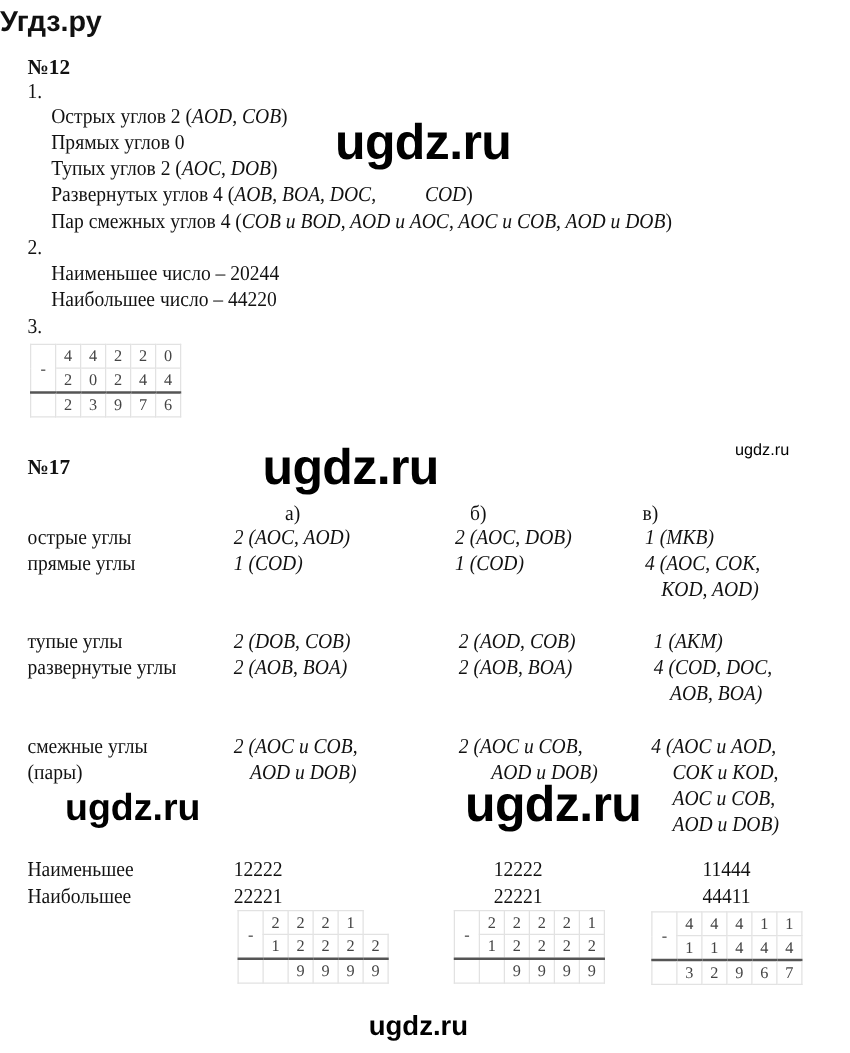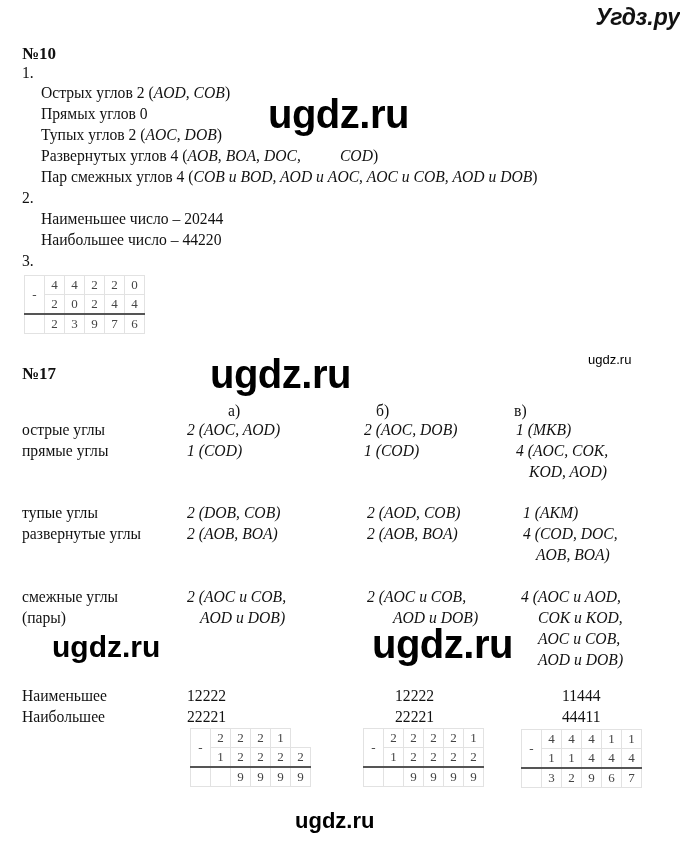--- a/index.html
+++ b/index.html
@@ -1,36 +1,36 @@
 <!DOCTYPE html>
 <html><head>
 <meta charset="utf-8">
 <style>
   html, body { margin: 0; padding: 0; background: #ffffff; }
   body { width: 680px; height: 842px; position: relative; overflow: hidden; color: #111; font-family: "Liberation Serif", serif; }
   .abs { position: absolute; white-space: nowrap; }
-  .site-title { left: 0; width: 680px; top: 4px; text-align: right; font-family: "Liberation Sans", sans-serif; font-weight: bold; font-size: 23px; color: #111; font-style: italic; }
+  .site-title { left: 0; width: 680px; top: 4px; text-align: left; font-family: "Liberation Sans", sans-serif; font-weight: bold; font-size: 23px; color: #111; }
   .serif { font-family: "Liberation Serif", serif; font-size: 17px; line-height: 21px; transform: scaleX(0.92); transform-origin: left top; }
   .num-head { font-family: "Liberation Serif", serif; font-weight: bold; font-size: 17px; }
   i { font-style: italic; }
   .wm { font-family: "Liberation Sans", sans-serif; font-weight: bold; color: #000; }
   .wm-big { font-size: 40px; letter-spacing: -0.5px; }
   .wm-mid { font-size: 30px; }
   .wm-small { font-size: 13px; font-weight: normal; }
   table.sub { position: absolute; border-collapse: collapse; font-family: "Liberation Serif", serif; font-size: 13px; color: #444; }
   table.sub td { border: 1px solid #e2e2e2; width: 19px; height: 18px; text-align: center; padding: 0; }
   table.sub tr.res td { border-top: 2px solid #555; }
   table.sub td.sign { width: 19px; }
 </style>
 </head>
 <body>
 
 <div class="abs site-title">Угдз.ру</div>
 
-<div class="abs num-head" style="left:22px; top:44px;">№10</div>
+<div class="abs num-head" style="left:22px; top:44px;">№12</div>
 <div class="abs serif" style="left:22px; top:62px;">1.</div>
 
 <div class="abs serif" style="left:41px; top:82px;"><span>Острых углов 2 (</span><i>AOD, COB</i><span>)</span></div>
 <div class="abs serif" style="left:41px; top:103px;"><span>Прямых углов 0</span></div>
 <div class="abs serif" style="left:41px; top:124px;"><span>Тупых углов 2 (</span><i>AOC, DOB</i><span>)</span></div>
 <div class="abs serif" style="left:41px; top:145px; white-space:pre;"><span>Развернутых углов 4 (</span><i>AOB, BOA, DOC,          COD</i><span>)</span></div>
 <div class="abs serif" style="left:41px; top:166px;"><span>Пар смежных углов 4 (</span><i>COB и BOD, AOD и AOC, AOC и COB, AOD и DOB</i><span>)</span></div>
 
 <div class="abs serif" style="left:22px; top:187px;">2.</div>
 <div class="abs serif" style="left:41px; top:208px;">Наименьшее число – 20244</div>

